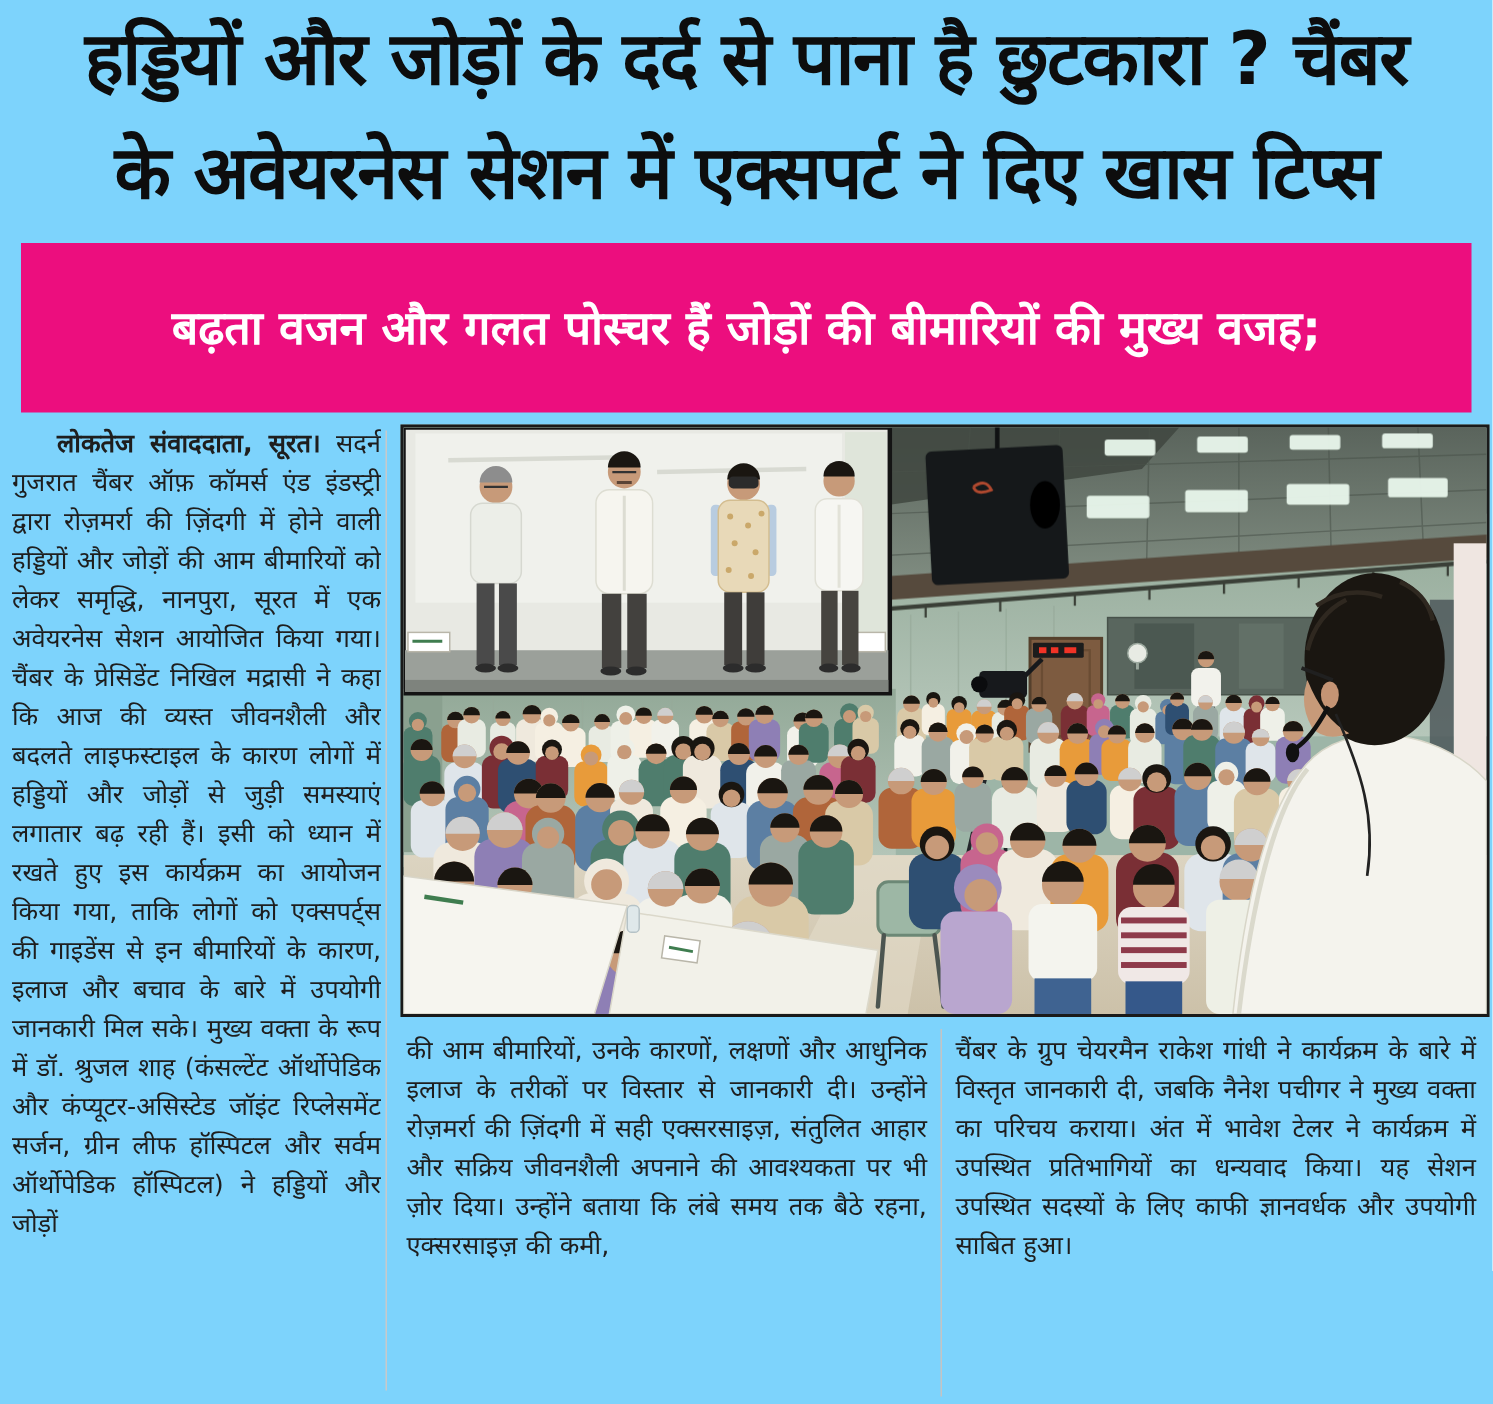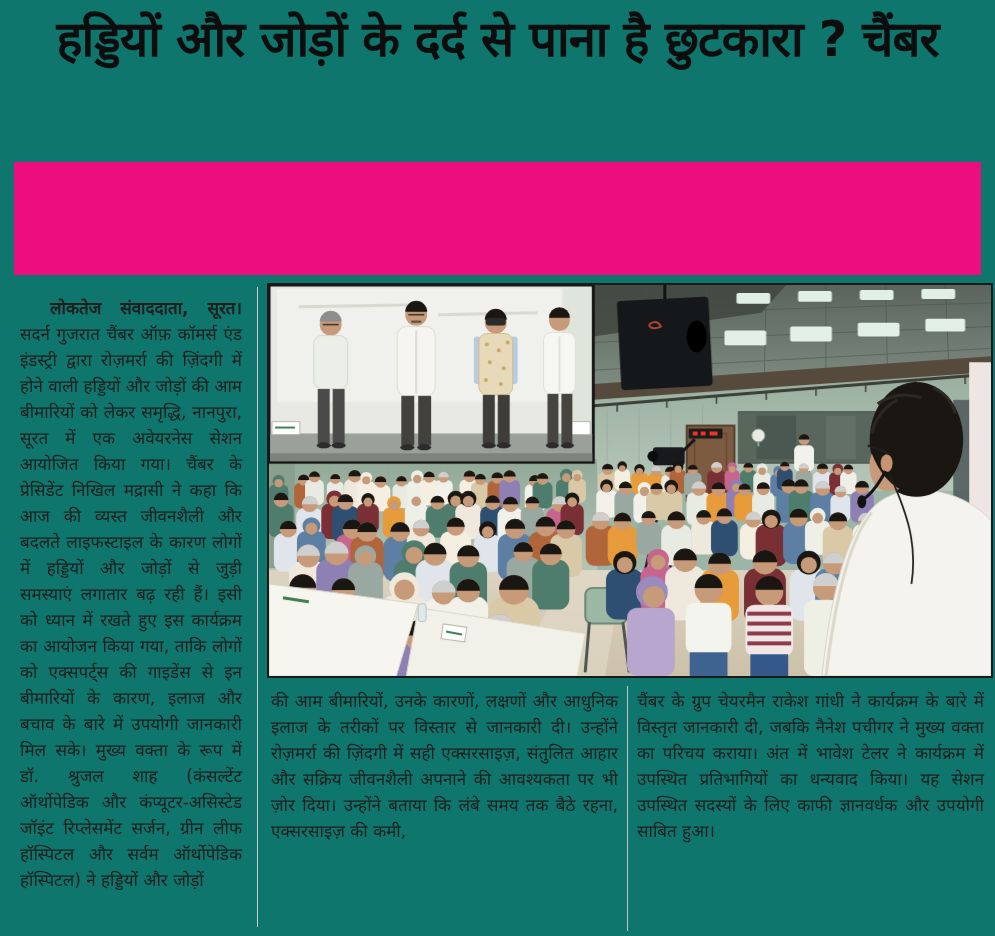--- a/index.html
+++ b/index.html
@@ -1,38 +1,38 @@
 <!DOCTYPE html>
 <html lang="hi"><head>
 <meta charset="utf-8">
 <style>
   html,body{margin:0;padding:0;background:#ffffff;}
   .paper{
-    position:relative;width:995px;height:936px;background:#0f766e;
+    position:relative;width:995px;height:936px;background:#7dd3fc;
     font-family:"DejaVu Sans","Liberation Sans",sans-serif;overflow:hidden;
   }
   
   .headline{
     margin:2px 6px 0;height:156px;overflow:hidden;text-align:center;
     color:#0d0d0d;font-weight:800;font-size:49px;line-height:76px;letter-spacing:-1px;
   }
   
   .banner{
     margin:4px 14px 0;height:113px;background:#ec0e7e;color:#ffffff;
     display:flex;flex-direction:column;justify-content:center;align-items:center;
     gap:4px;overflow:hidden;
   }
   .banner div{font-size:31px;font-weight:700;line-height:50px;white-space:nowrap;}
   
   .bodywrap{position:relative;margin-top:8px;height:650px;}
   .col1{
     position:absolute;left:8px;top:0;width:246px;height:648px;overflow:hidden;
     font-size:17px;line-height:26px;text-align:justify;color:#1e1e1e;
   }
-  .col1 p{margin:12px;text-indent:30px;}
+  .col1 p{margin:0;text-indent:30px;}
   .dateline{font-weight:700;}
   .vrule{position:absolute;top:4px;width:1px;height:640px;background:#c9c9c9;}
   .photo-frame{
     position:absolute;left:267px;top:0;width:726px;height:395px;
     border:2px solid #1a1a1a;box-sizing:border-box;background:#9db5a7;
   }
   .photo-frame svg{display:block;width:100%;height:100%;}
   .cols{
     position:absolute;left:262px;top:403px;width:731px;height:245px;display:flex;
   }
@@ -42,23 +42,25 @@
   }
   .colx + .colx{border-left:1px solid #c4c4c4;}
 </style>
 </head>
 <body>
 
 <div class="paper">
 
   <header class="headline">
     <div>हड्डियों और जोड़ों के दर्द से पाना है छुटकारा ? चैंबर</div>
+    <div>के अवेयरनेस सेशन में एक्सपर्ट ने दिए खास टिप्स</div>
   </header>
 
   <div class="banner">
+    <div>बढ़ता वजन और गलत पोस्चर हैं जोड़ों की बीमारियों की मुख्य वजह;</div>
   </div>
 
   <div class="bodywrap">
 
     <div class="col1">
       <p>
         <span class="dateline">लोकतेज संवाददाता, सूरत।</span>
         <span>सदर्न गुजरात चैंबर ऑफ़ कॉमर्स एंड इंडस्ट्री द्वारा रोज़मर्रा की ज़िंदगी में होने वाली हड्डियों और जोड़ों की आम बीमारियों को लेकर समृद्धि, नानपुरा, सूरत में एक अवेयरनेस सेशन आयोजित किया गया। चैंबर के प्रेसिडेंट निखिल मद्रासी ने कहा कि आज की व्यस्त जीवनशैली और बदलते लाइफस्टाइल के कारण लोगों में हड्डियों और जोड़ों से जुड़ी समस्याएं लगातार बढ़ रही हैं। इसी को ध्यान में रखते हुए इस कार्यक्रम का आयोजन किया गया, ताकि लोगों को एक्सपर्ट्स की गाइडेंस से इन बीमारियों के कारण, इलाज और बचाव के बारे में उपयोगी जानकारी मिल सके। मुख्य वक्ता के रूप में डॉ. श्रुजल शाह (कंसल्टेंट ऑर्थोपेडिक और कंप्यूटर-असिस्टेड जॉइंट रिप्लेसमेंट सर्जन, ग्रीन लीफ हॉस्पिटल और सर्वम ऑर्थोपेडिक हॉस्पिटल) ने हड्डियों और जोड़ों</span>
       </p>
     </div>

